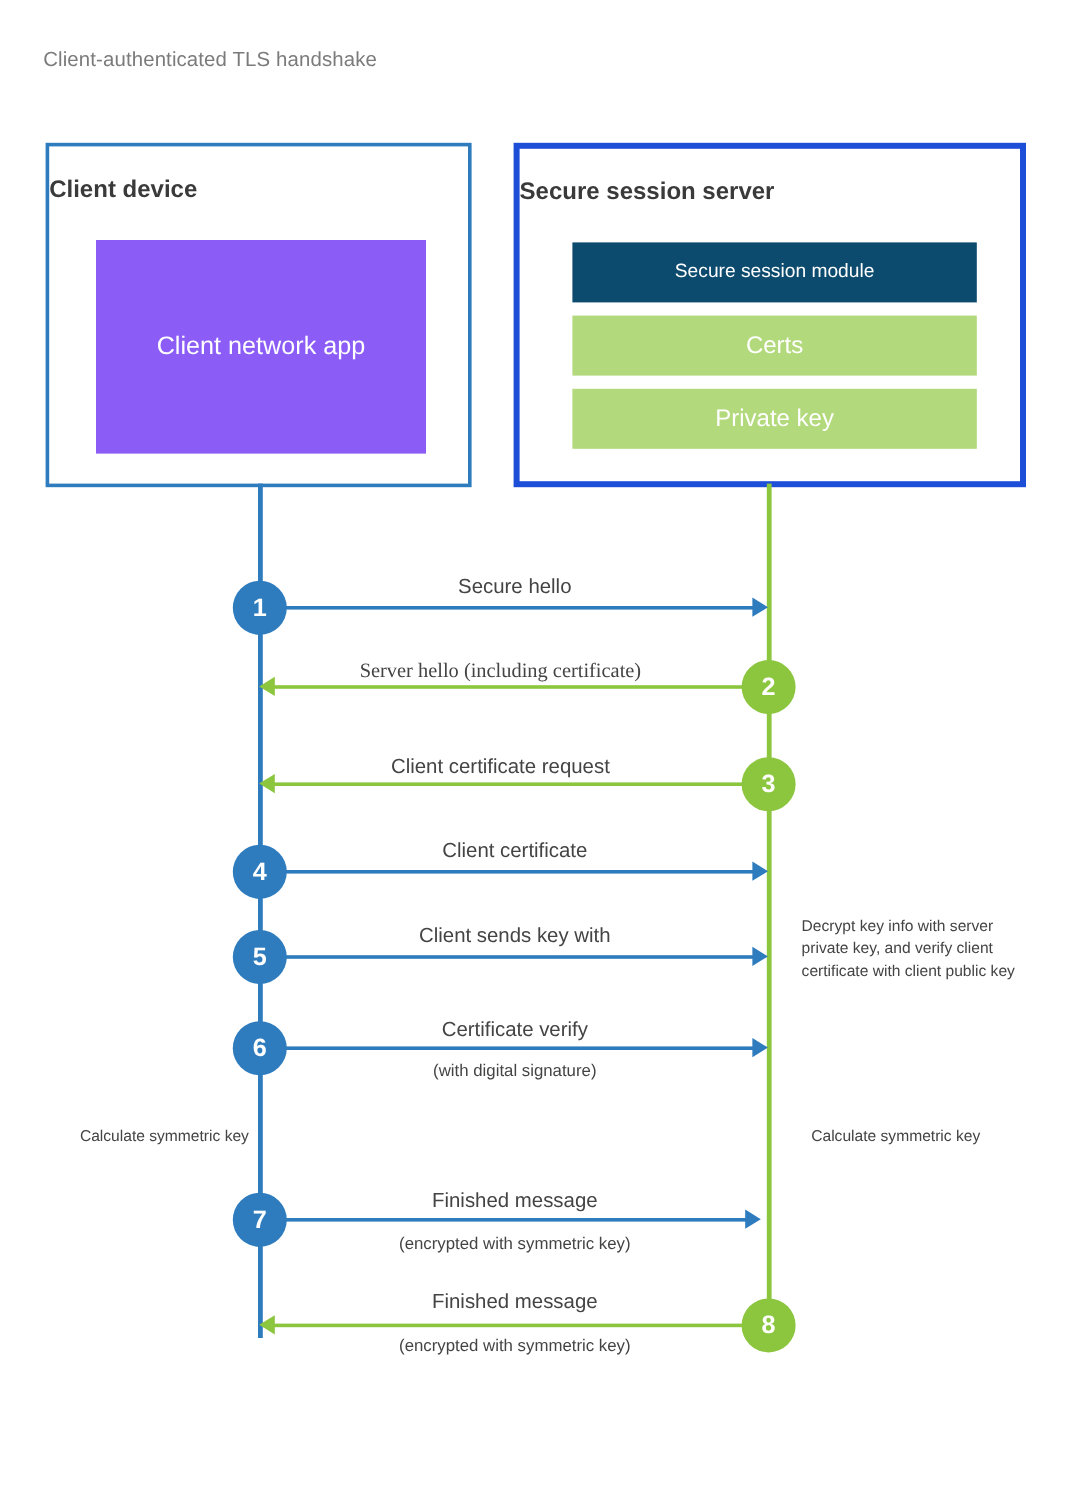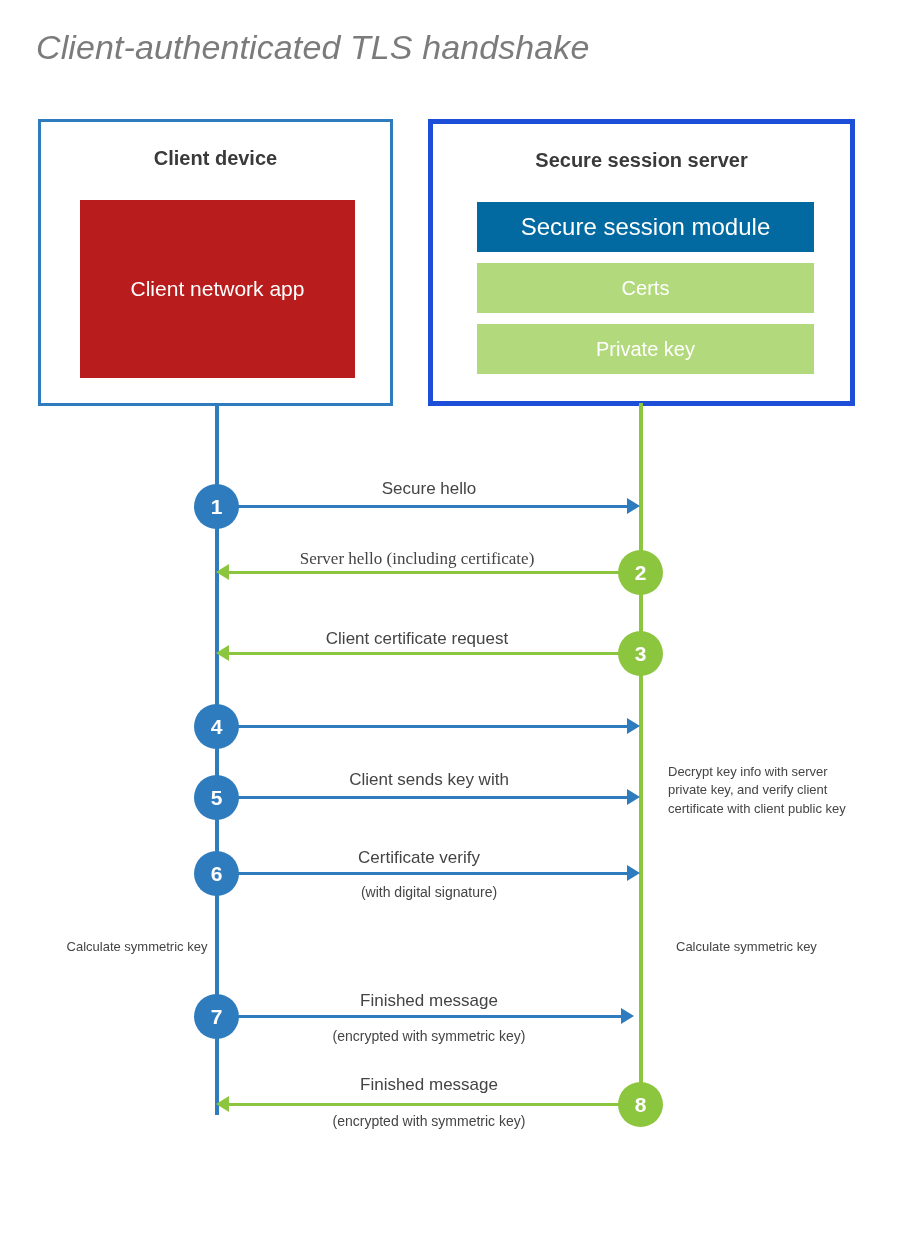--- a/index.html
+++ b/index.html
@@ -18,27 +18,26 @@
     position: absolute;
     left: 0; top: 0;
     width: 900px;
     height: 1256px;
   }
 
   
   .page-title {
     position: absolute;
     left: 36px;
-    top: 28px;
-    font-size: 34px;
+    top: 40px;
+    font-size: 17px;
     font-weight: 400;
     color: #7b7b7b;
     letter-spacing: 0.1px;
     white-space: nowrap;
-    font-style: italic;
   }
 
   
   .party-box {
     position: absolute;
     background: #ffffff;
     box-sizing: border-box;
   }
   .party-box.client {
     left: 38px;
@@ -52,50 +51,50 @@
     top: 119px;
     width: 427px;
     height: 287px;
     border: 5px solid #1d4ed8;
   }
   .party-title {
     position: absolute;
     left: 0;
     right: 0;
     top: 25px;
-    text-align: center;
+    text-align: left;
     font-size: 20px;
     font-weight: bold;
     color: #3a3a3a;
   }
   .inner-block {
     position: absolute;
     box-sizing: border-box;
     color: #ffffff;
     display: flex;
     align-items: center;
     justify-content: center;
     text-align: center;
     line-height: 1.25;
   }
   .client-app-block {
     left: 39px;
     top: 78px;
     width: 275px;
     height: 178px;
-    background: #b91c1c;
+    background: #8b5cf6;
     font-size: 21px;
   }
   .server-mod-block {
     left: 44px;
     top: 78px;
     width: 337px;
     height: 50px;
-    background: #0369a1;
-    font-size: 24px;
+    background: #0c4a6e;
+    font-size: 16px;
   }
   .server-certs-block {
     left: 44px;
     top: 139px;
     width: 337px;
     height: 50px;
     background: #b2d97b;
     font-size: 20px;
   }
   .server-pk-block {
@@ -227,30 +226,31 @@
   <div class="msg-label" style="left:217px; top:549px; width:400px;font-family:Liberation Serif, serif;">Server hello (including certificate)</div>
   <div class="msg-line green" style="left:228px; top:571px; width:413px;"></div>
   <div class="arrow-head left" style="left:216px; top:564px;"></div>
   <div class="step-badge green" style="left:618px; top:550px;">2</div>
 
   <div class="msg-label" style="left:217px; top:629px; width:400px;">Client certificate request</div>
   <div class="msg-line green" style="left:228px; top:652px; width:413px;"></div>
   <div class="arrow-head left" style="left:216px; top:645px;"></div>
   <div class="step-badge green" style="left:618px; top:631px;">3</div>
 
+  <div class="msg-label" style="left:217px; top:699px; width:424px;">Client certificate</div>
   <div class="msg-line blue" style="left:217px; top:725px; width:412px;"></div>
   <div class="arrow-head right" style="left:627px; top:718px;"></div>
   <div class="step-badge blue" style="left:194px; top:704px;">4</div>
 
   <div class="msg-label" style="left:217px; top:770px; width:424px;">Client sends key with</div>
   <div class="msg-line blue" style="left:217px; top:796px; width:412px;"></div>
   <div class="arrow-head right" style="left:627px; top:789px;"></div>
   <div class="step-badge blue" style="left:194px; top:775px;">5</div>
 
-  <div class="msg-label" style="left:207px; top:848px; width:424px;">Certificate verify</div>
+  <div class="msg-label" style="left:217px; top:848px; width:424px;">Certificate verify</div>
   <div class="msg-line blue" style="left:217px; top:872px; width:412px;"></div>
   <div class="arrow-head right" style="left:627px; top:865px;"></div>
   <div class="msg-sublabel" style="left:217px; top:884px; width:424px;">(with digital signature)</div>
   <div class="step-badge blue" style="left:194px; top:851px;">6</div>
 
   <div class="side-note right-col" style="left:668px; top:763px;">Decrypt key info with server private key, and verify client certificate with client public key</div>
 
   <div class="side-note left-col" style="left:62px; top:938px;">Calculate symmetric key</div>
   <div class="side-note right-col" style="left:676px; top:938px;">Calculate symmetric key</div>
 

